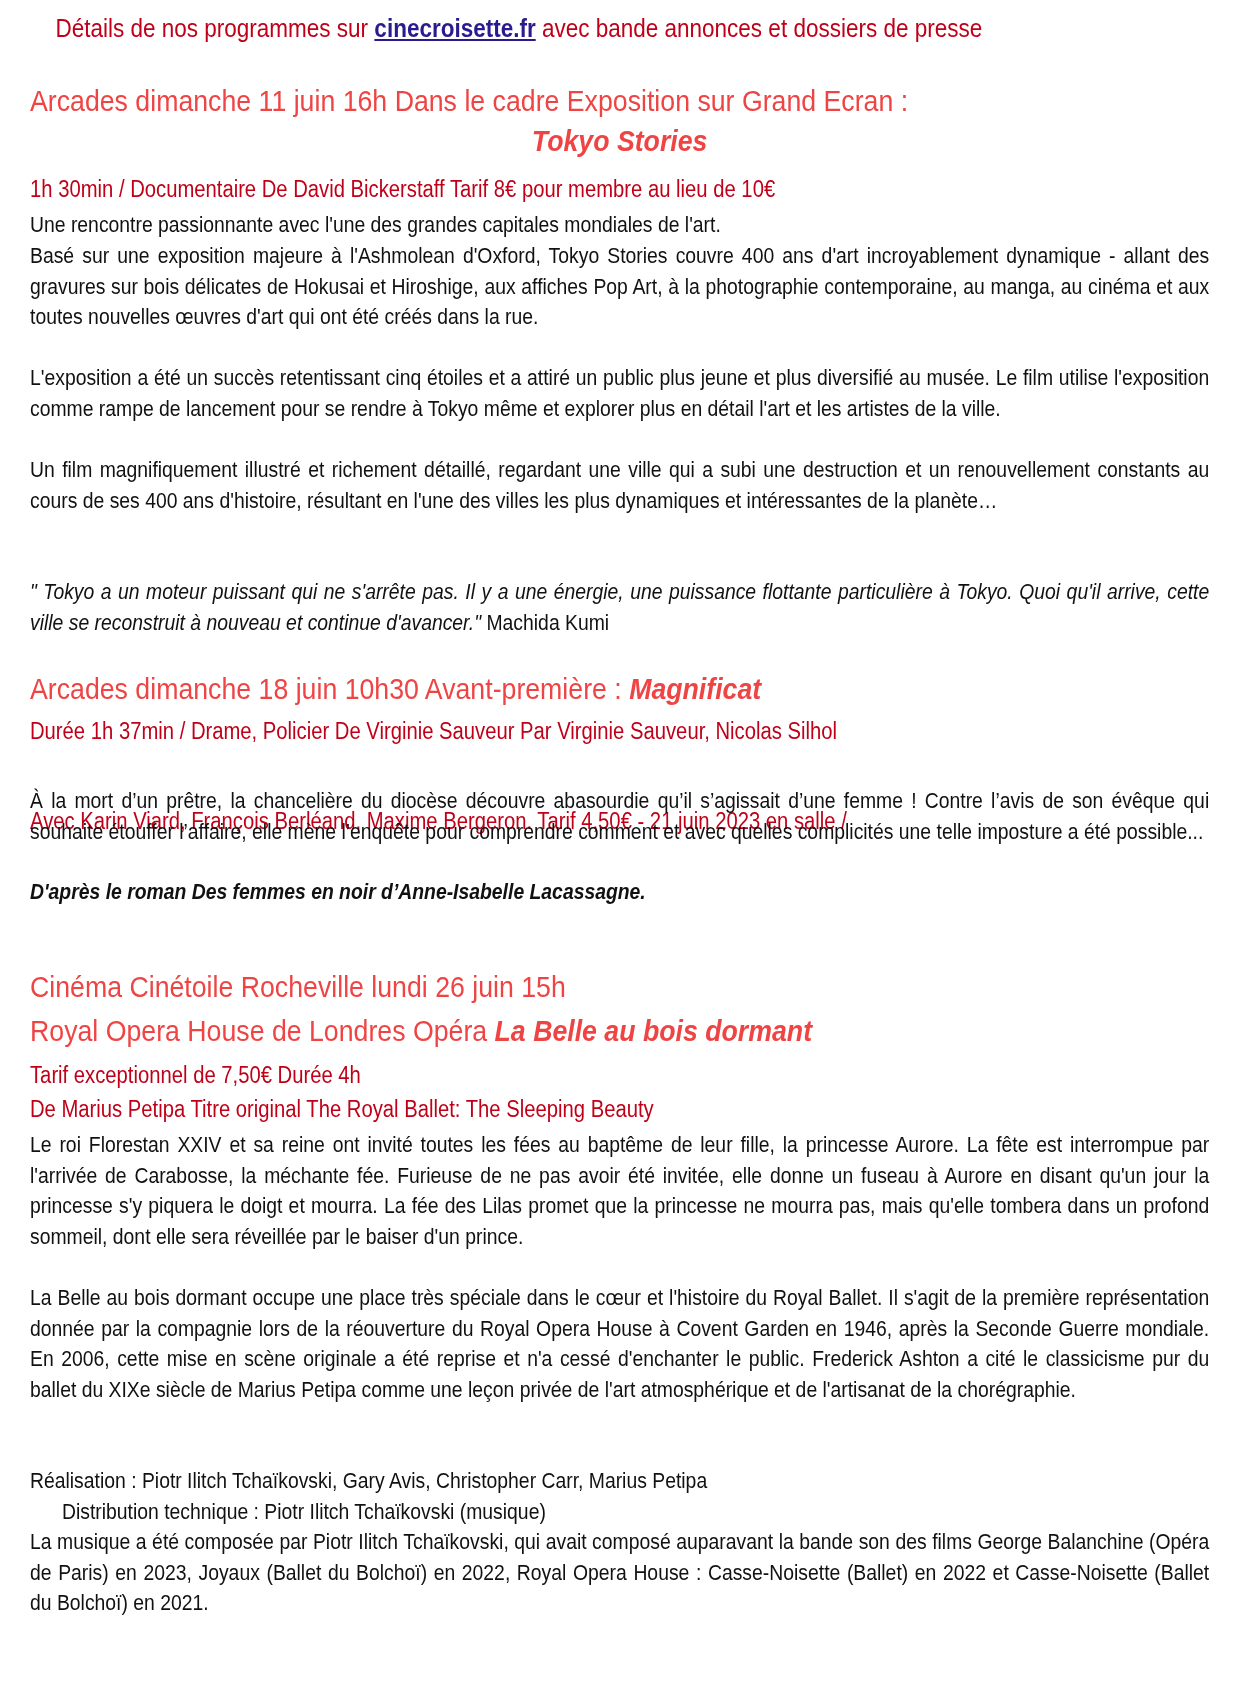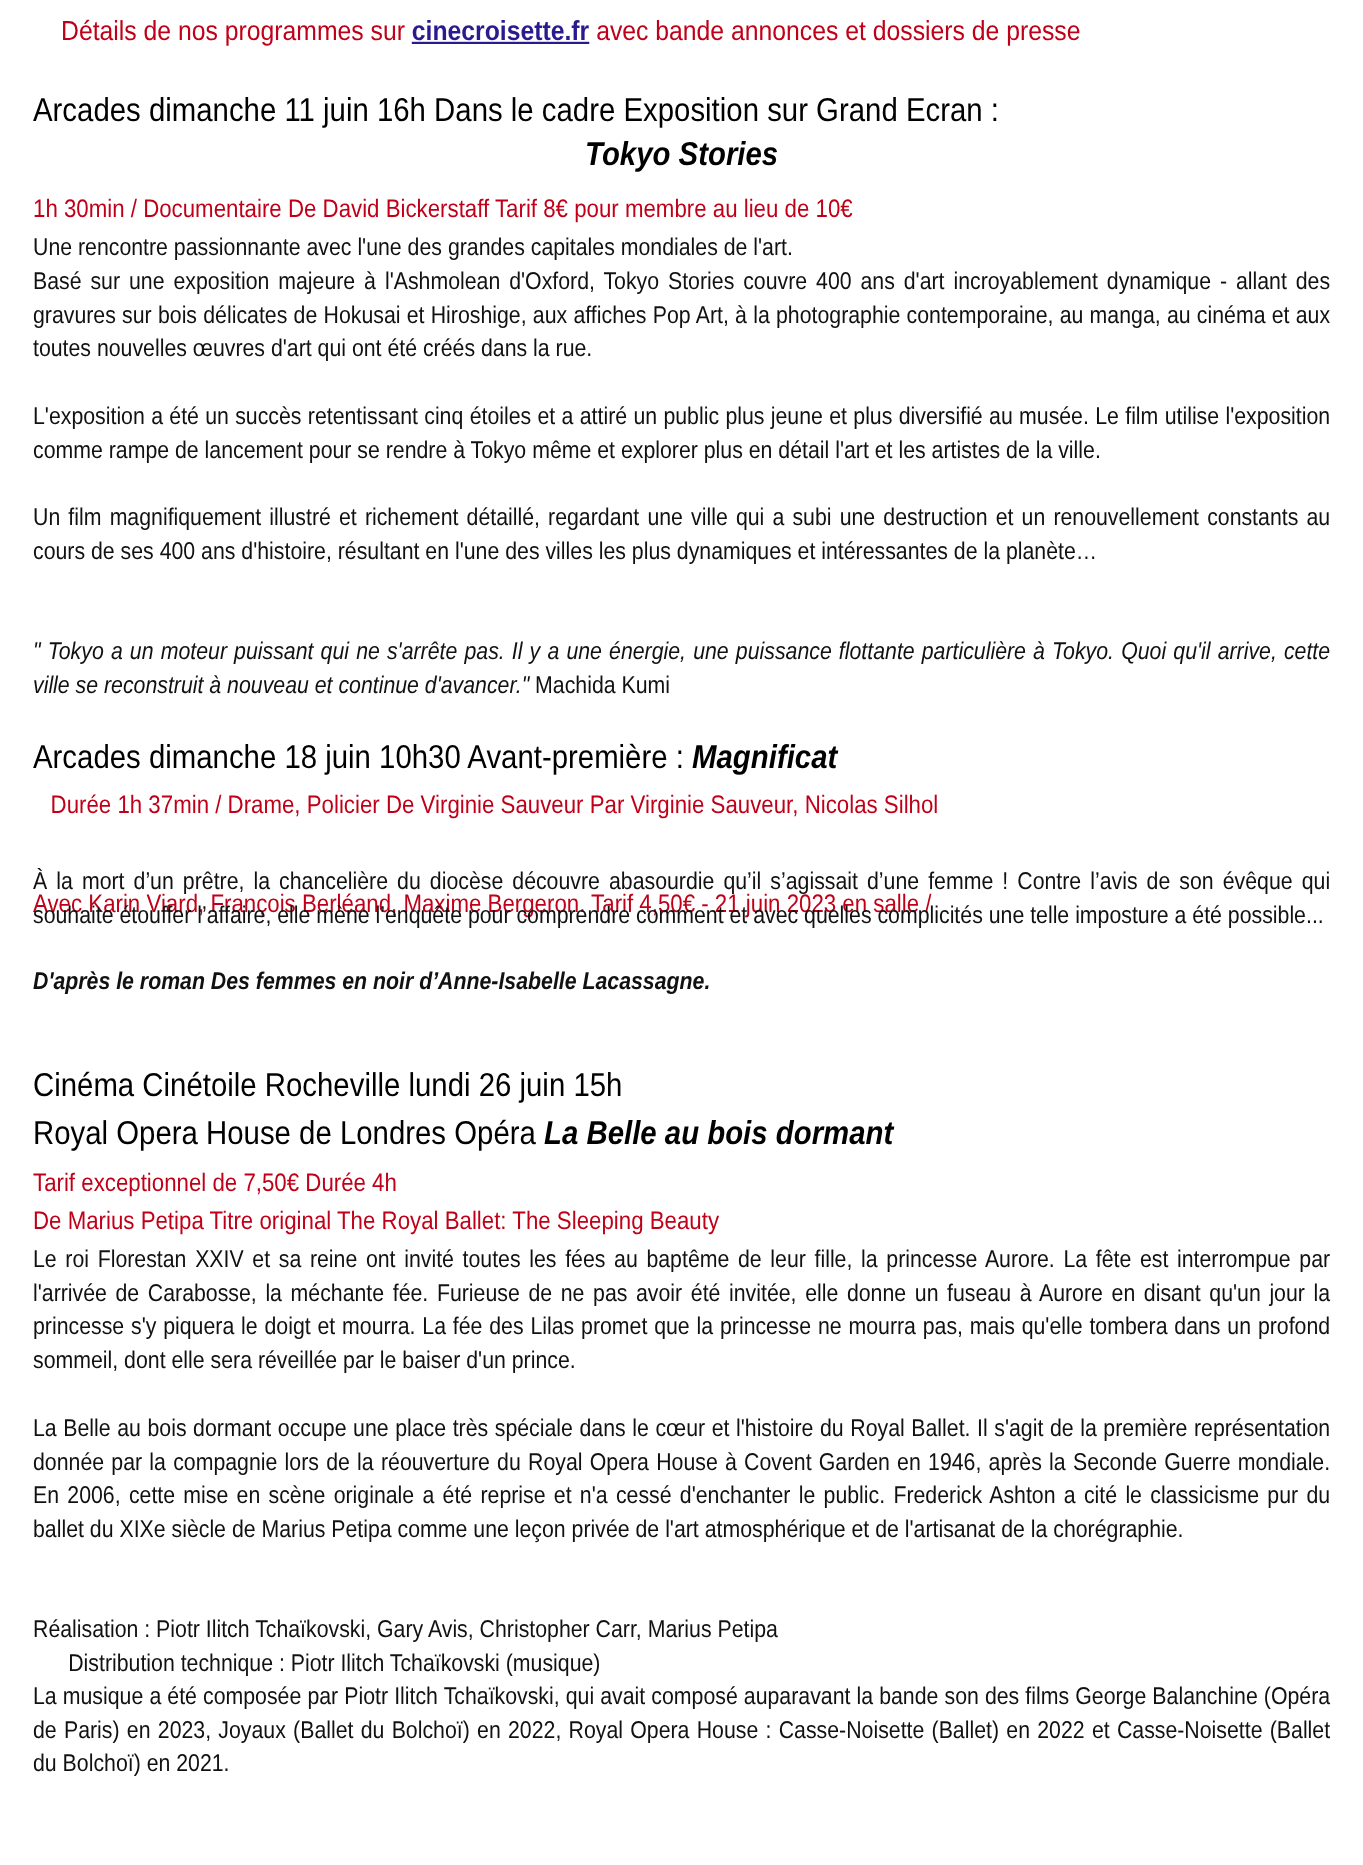--- a/index.html
+++ b/index.html
@@ -9,21 +9,21 @@
     }
     .page { position: absolute; left: 30px; top: 0; width: 1180px; }
     .line { position: absolute; left: 0; white-space: nowrap; }
     .cond { display: inline-block; transform-origin: left center; }
     .topline {
       position: absolute; top: 14px; left: 0; width: 1037px; text-align: center;
       font-size: 25px; color: #c00018; white-space: nowrap;
     }
     .topline .inner { display: inline-block; transform: scaleX(0.9); transform-origin: center center; }
     .topline a { color: #2a1a8f; font-weight: bold; text-decoration: underline; }
-    .h1 { font-size: 30px; color: #000000; }
+    .h1 { font-size: 30px; color: #ef4444; }
     .h1 .cond { transform: scaleX(0.89); }
     .h1-center { left: 0; width: 1180px; text-align: center; font-weight: bold; font-style: italic; }
     .sub { font-size: 23px; color: #c00018; }
     .sub .cond { transform: scaleX(0.88); }
     .para {
       position: absolute; left: 0; width: 1180px; font-size: 22px; line-height: 30.6px;
       text-align: justify; color: #111;
     }
     .para .inner { display: block; width: 1340px; transform: scaleX(0.88); transform-origin: left top; }
     .para.nojust .inner { text-align: left; }
@@ -64,21 +64,21 @@
   <div class="para" style="top:455px;">
     <span class="inner">Un film magnifiquement illustré et richement détaillé, regardant une ville qui a subi une destruction et un renouvellement constants au cours de ses 400 ans d'histoire, résultant en l'une des villes les plus dynamiques et intéressantes de la planète…</span>
   </div>
   <div class="para" style="top:577px;">
     <span class="inner"><span class="italic">" Tokyo a un moteur puissant qui ne s'arrête pas. Il y a une énergie, une puissance flottante particulière à Tokyo. Quoi qu'il arrive, cette ville se reconstruit à nouveau et continue d'avancer."</span><span> Machida Kumi</span></span>
   </div>
 
   <div class="line h1" style="top:672px;">
     <span class="cond"><span>Arcades dimanche 18 juin 10h30 Avant-première : </span><span class="bi">Magnificat</span></span>
   </div>
-  <div class="line sub" style="top:718px;margin-left:16px;">
+  <div class="line sub" style="top:718px;">
     <span class="cond">Durée 1h 37min / Drame, Policier De Virginie Sauveur Par Virginie Sauveur, Nicolas Silhol</span>
   </div>
   <div class="line sub" style="top:780px;margin-top:28px;">
     <span class="cond">Avec Karin Viard, François Berléand, Maxime Bergeron. Tarif 4,50€  - 21 juin 2023 en salle /</span>
   </div>
   <div class="para" style="top:786px;">
     <span class="inner">À la mort d’un prêtre, la chancelière du diocèse découvre abasourdie qu’il s’agissait d’une femme ! Contre l’avis de son évêque qui souhaite étouffer l’affaire, elle mène l’enquête pour comprendre comment et avec quelles complicités une telle imposture a été possible...</span>
   </div>
   <div class="para bold" style="top:877px;">
     <span class="inner">D'après le roman Des femmes en noir d’Anne-Isabelle Lacassagne.</span>

